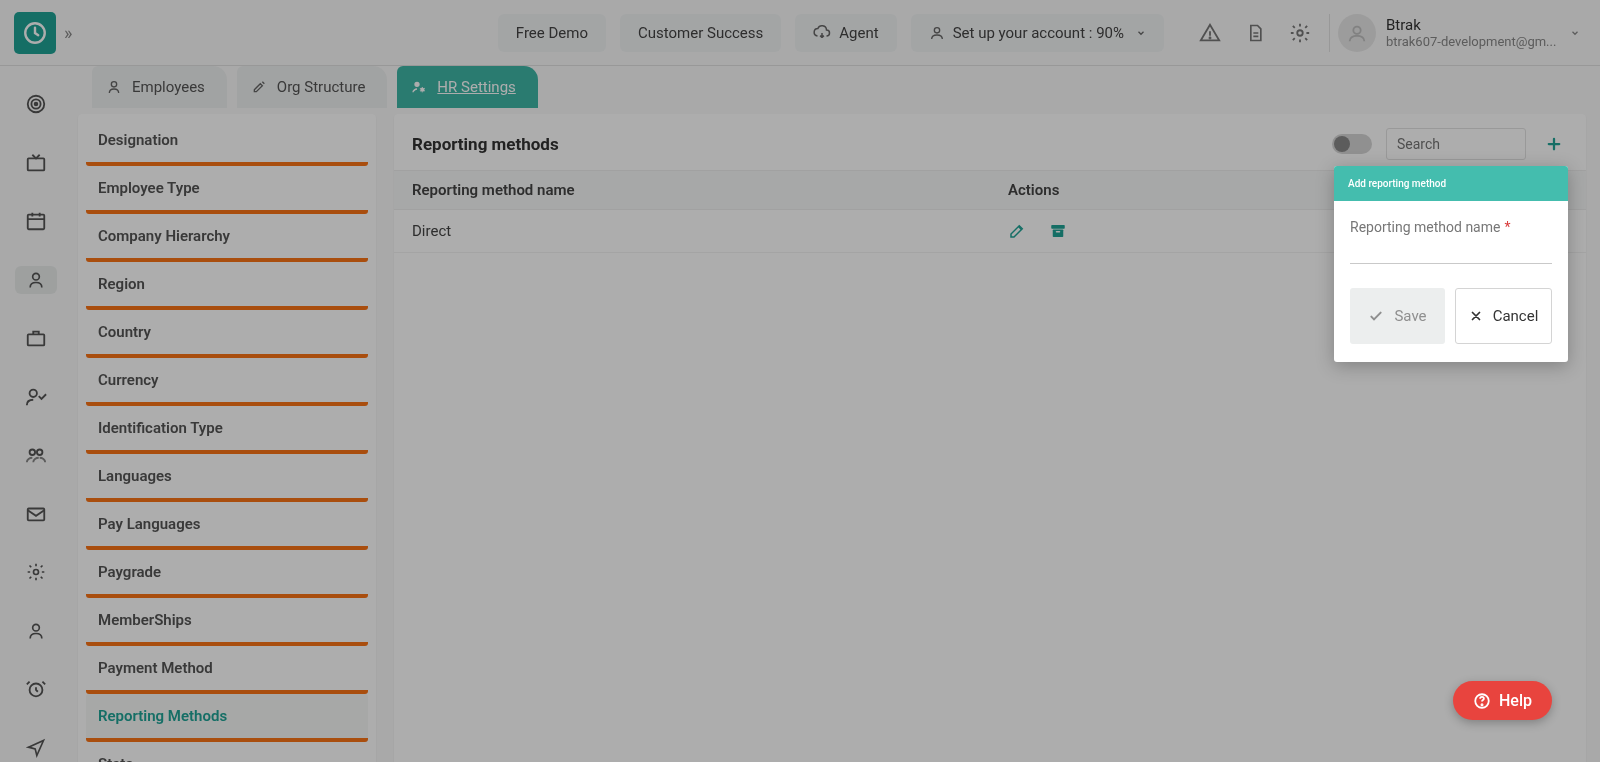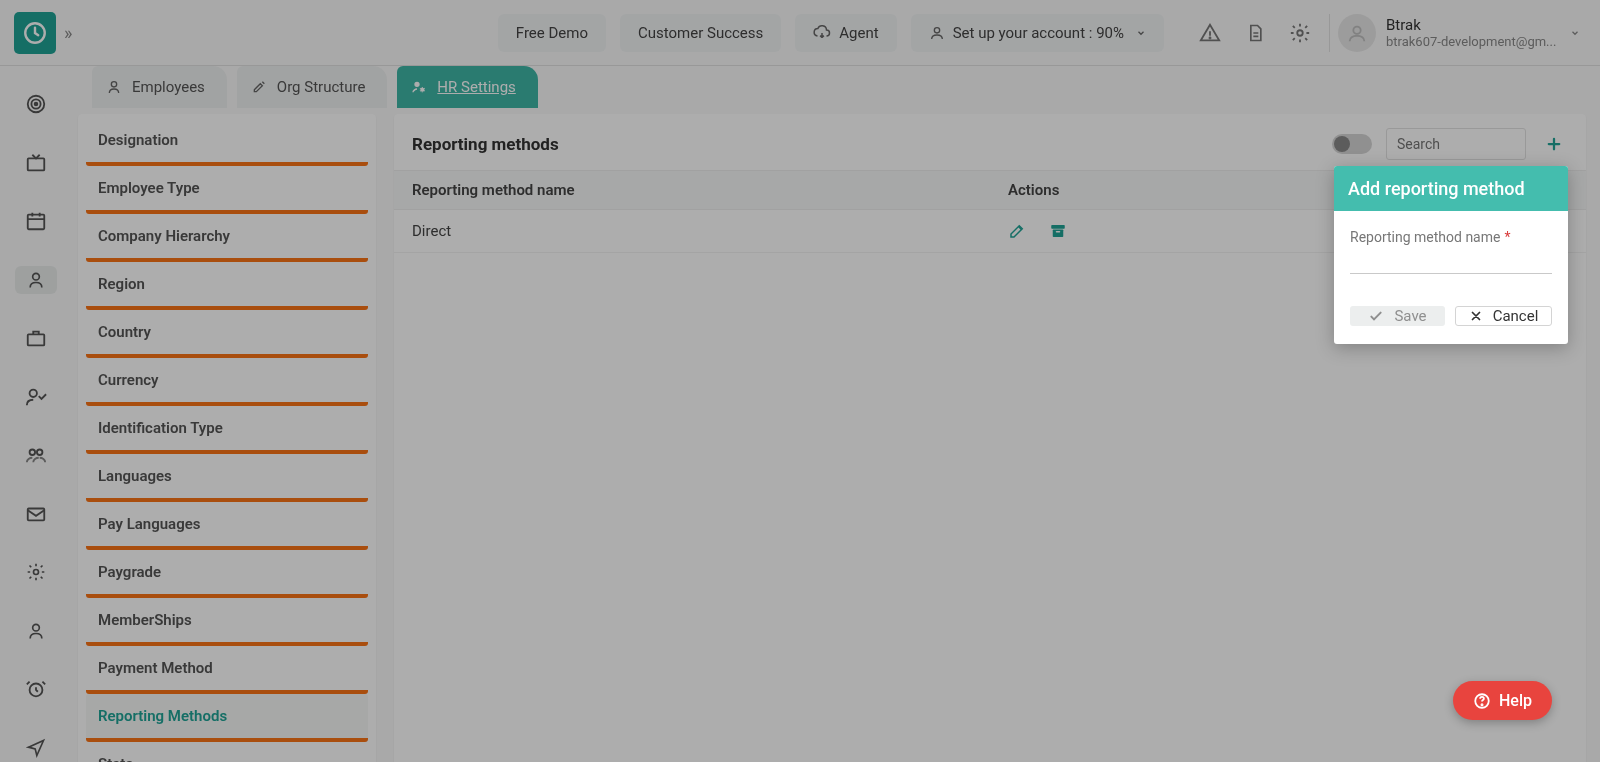--- a/index.html
+++ b/index.html
@@ -61,27 +61,27 @@
 .tbl-row { display: flex; padding: 12px 18px; font-size: 15px; color: #444; border-bottom: 1px solid #f2f2f2; }
 .row-actions { display: flex; gap: 22px; }
 .row-actions span { cursor: pointer; display: flex; }
 .content-footer { margin-top: auto; padding: 14px 18px; border-top: 1px solid #eee; font-size: 13px; color: #888; }
 
 
 .scrim { position: absolute; inset: 0; background: rgba(0,0,0,0.32); z-index: 50; }
 
 
 .popover { position: absolute; right: 32px; top: 166px; width: 234px; background: #fff; border-radius: 3px; box-shadow: 0 4px 18px rgba(0,0,0,0.25); z-index: 60; overflow: hidden; }
-.popover-head { background: #44bdae; color: #fff; padding: 12px 14px; font-size: 18px; font-weight: 500; }
+.popover-head { background: #44bdae; color: #fff; padding: 12px 14px; font-size: 10px; font-weight: 500; }
 .popover-body { padding: 18px 16px 8px 16px; }
 .field-label { font-size: 14px; color: #777; }
 .field-label .req { color: #d93c3c; margin-left: 4px; }
 .field-input { width: 100%; border: none; border-bottom: 1px solid #c9c9c9; padding: 4px 0 6px 0; font-size: 14px; outline: none; margin-top: 2px; }
 .popover-actions { display: flex; gap: 10px; padding: 16px 16px 18px 16px; }
-.pbtn { flex: 1; display: flex; align-items: center; justify-content: center; gap: 10px; padding: 0 0; border-radius: 3px; font-size: 15px; cursor: pointer; margin-top: 8px; }
+.pbtn { flex: 1; display: flex; align-items: center; justify-content: center; gap: 10px; padding: 18px 0; border-radius: 3px; font-size: 15px; cursor: pointer; }
 .pbtn.save { background: #eceeee; color: #8f8f8f; }
 .pbtn.cancel { background: #fff; border: 1px solid #d4d4d4; color: #333; }
 
 
 .help-fab { position: absolute; right: 48px; bottom: 42px; z-index: 70; background: #e8443e; color: #fff; border-radius: 22px; padding: 10px 20px; display: flex; align-items: center; gap: 8px; font-size: 16px; font-weight: 500; box-shadow: 0 3px 10px rgba(0,0,0,0.25); cursor: pointer; }
 .help-fab svg { stroke: #fff; }
 </style>
 </head>
 <body>
 

